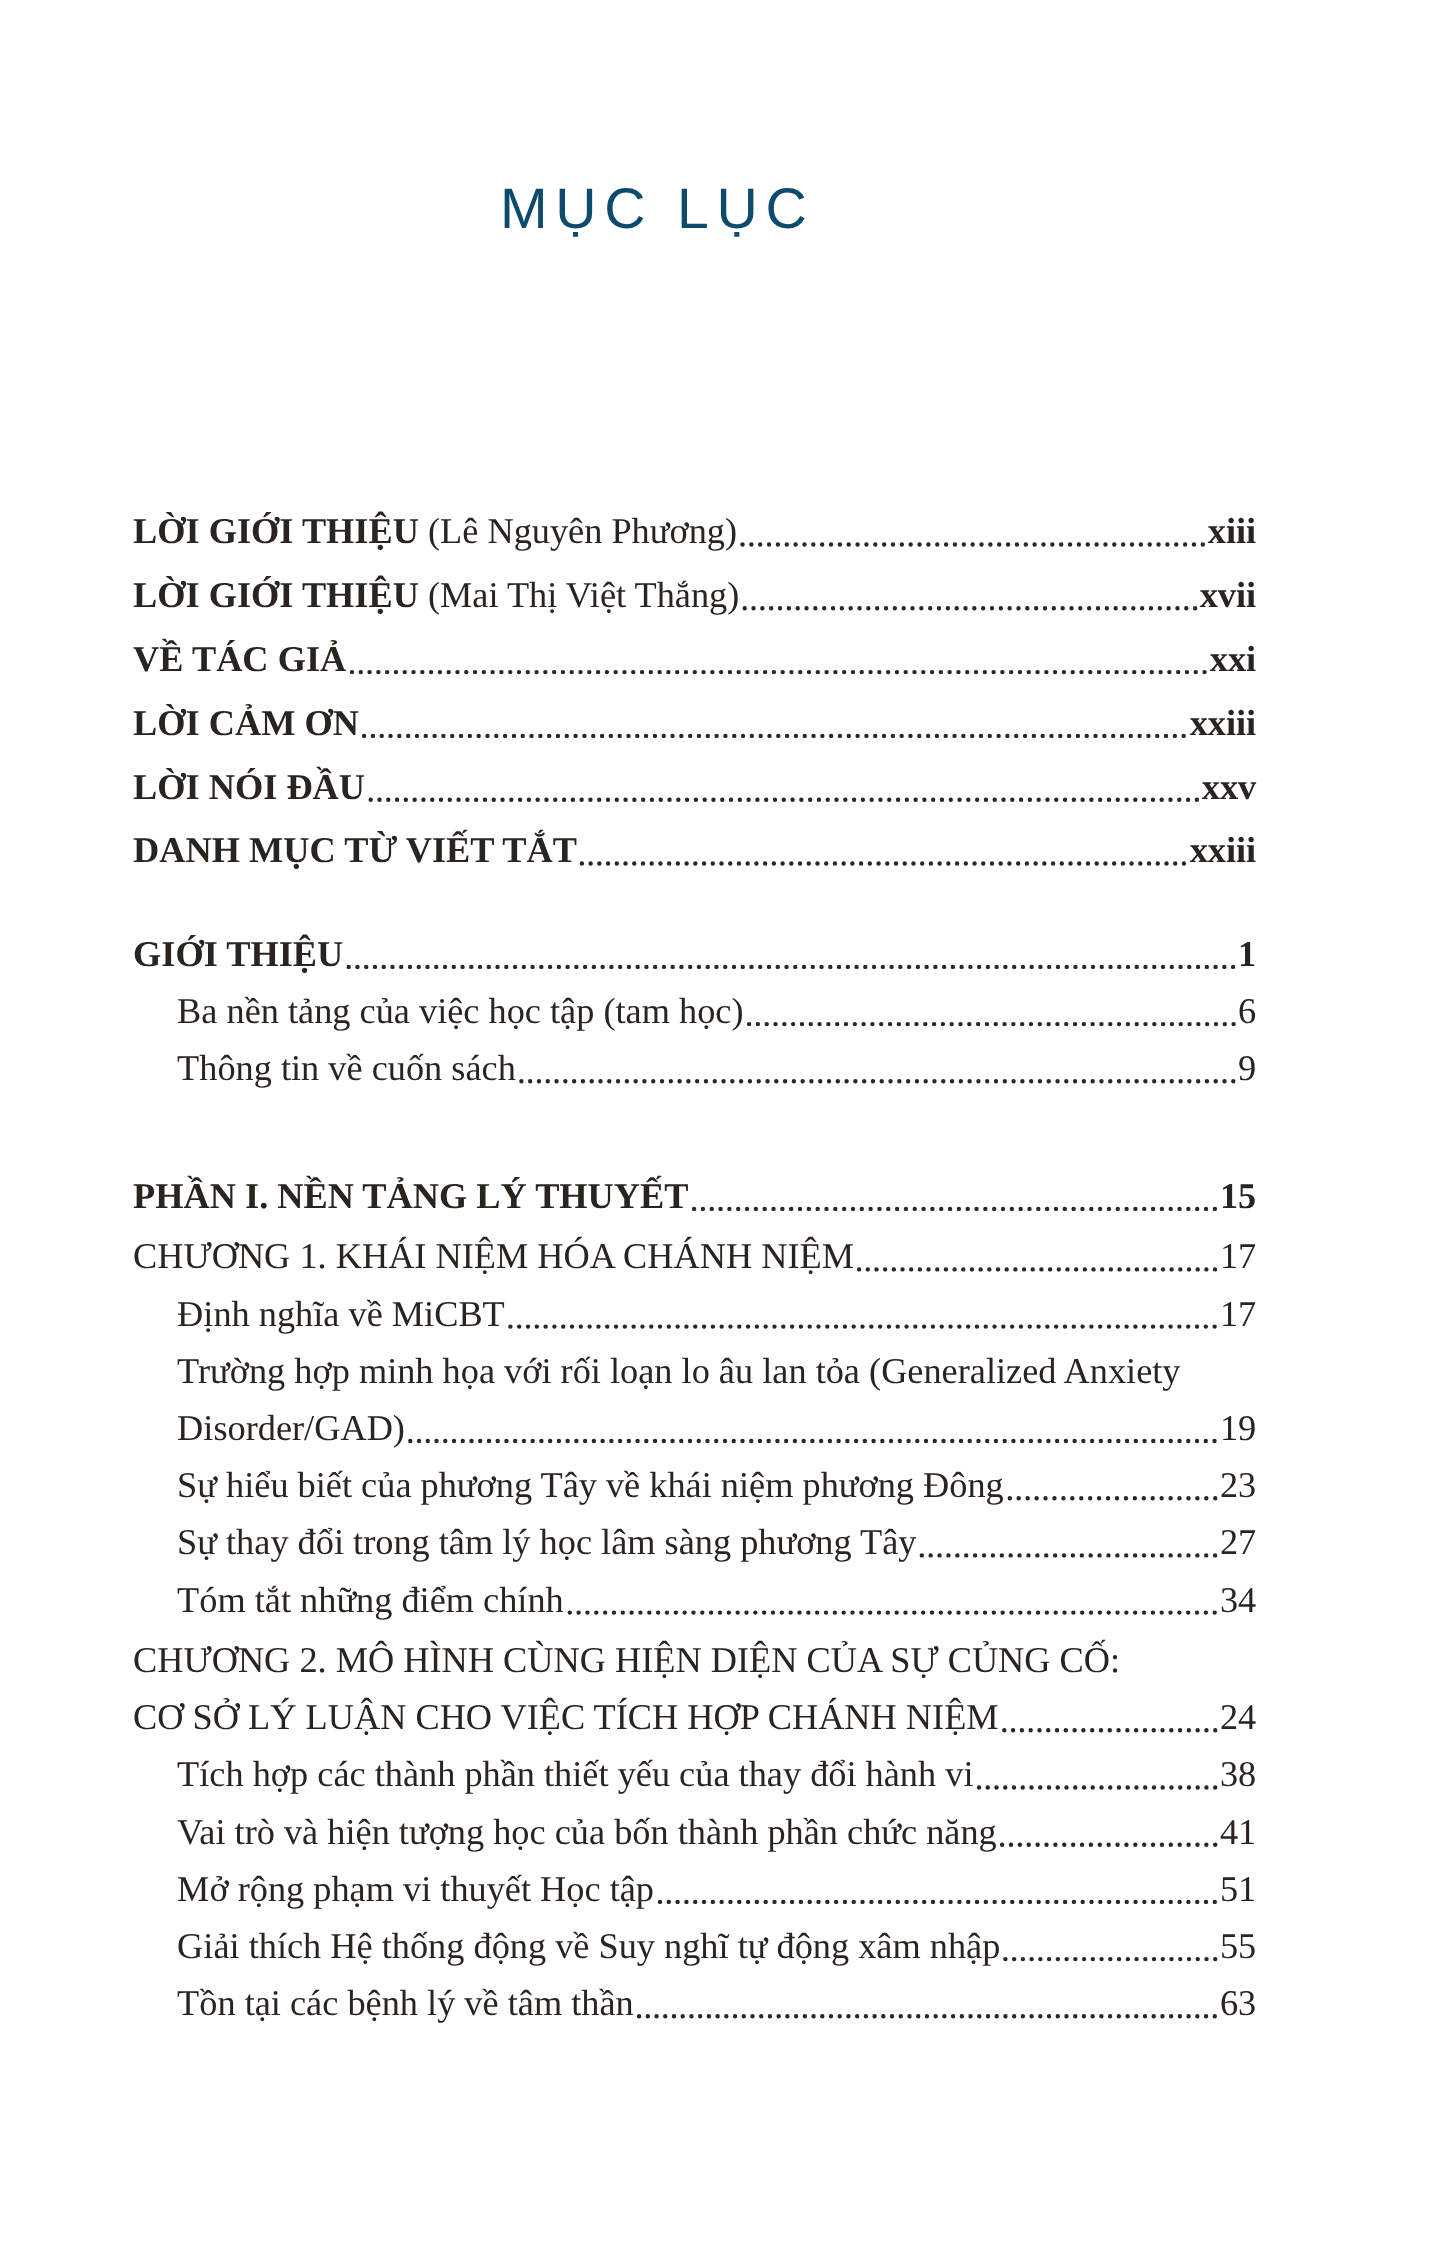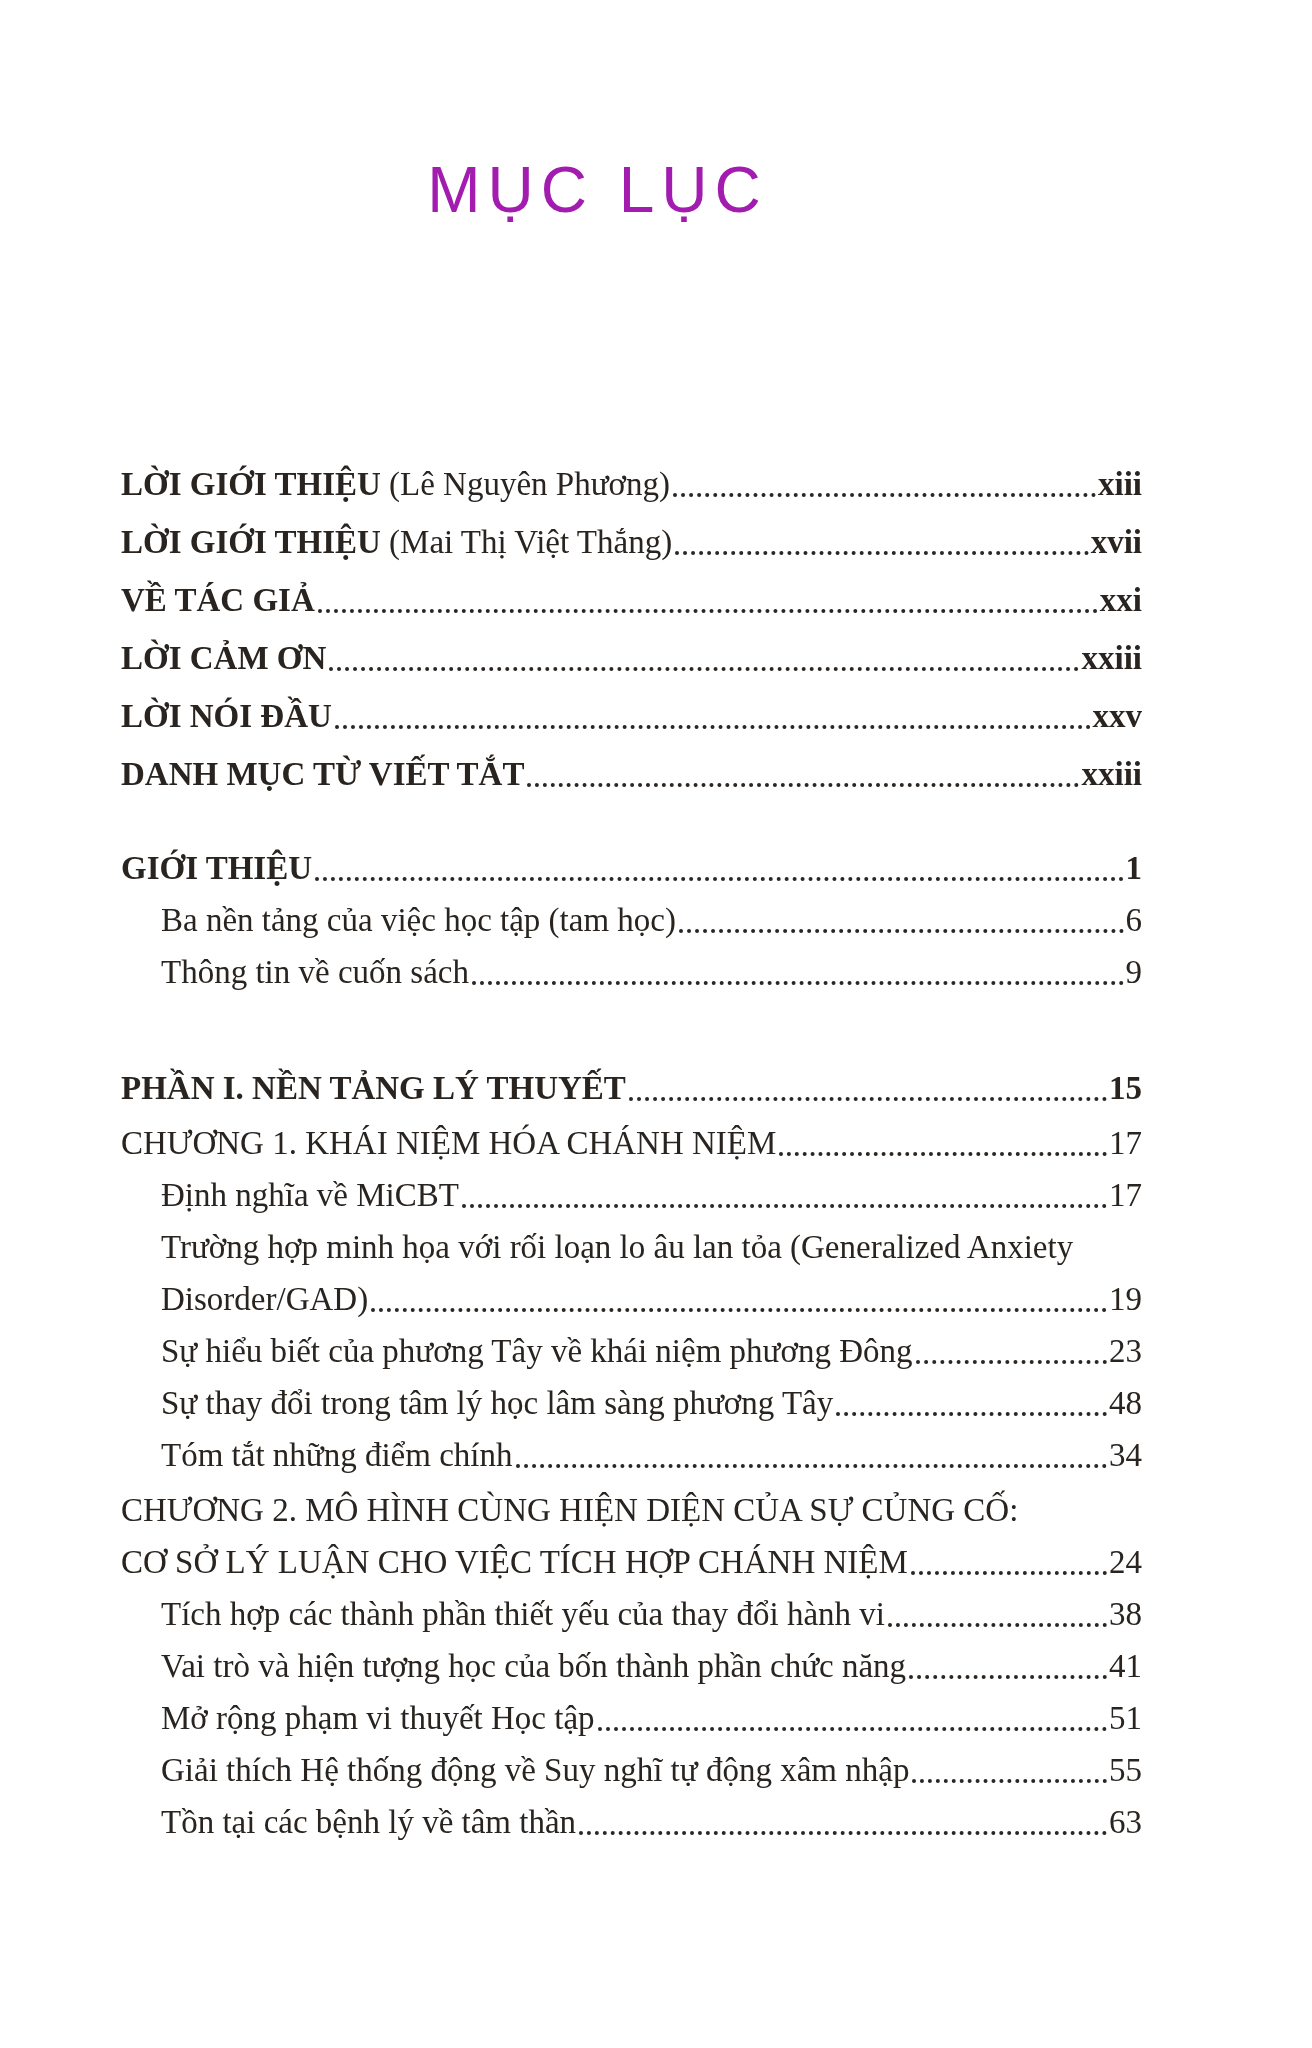--- a/index.html
+++ b/index.html
@@ -21,24 +21,24 @@
     padding: 0 170px 0 121px;
     box-sizing: border-box;
     background: #ffffff;
   }
   .title {
     margin: 155px 0 236px 0;
     text-align: center;
     transform: translateX(-34px);
     font-family: "Liberation Sans", "DejaVu Sans", sans-serif;
     font-weight: 400;
-    font-size: 64px;
+    font-size: 52px;
     line-height: 70px;
     letter-spacing: 7px;
-    color: #a21caf;
+    color: #0c4a6e;
   }
   .toc { display: block; }
   .row {
     display: flex;
     align-items: baseline;
     font-size: 33px;
     line-height: 46px;
     margin-bottom: 6px;
     white-space: nowrap;
   }
@@ -136,21 +136,21 @@
     <span class="pg">19</span>
   </div>
       <div class="row indent">
     <span class="lbl"><span class="b"></span><span class="r">Sự hiểu biết của phương Tây về khái niệm phương Đông</span></span>
     <span class="dots"></span>
     <span class="pg">23</span>
   </div>
       <div class="row indent">
     <span class="lbl"><span class="b"></span><span class="r">Sự thay đổi trong tâm lý học lâm sàng phương Tây</span></span>
     <span class="dots"></span>
-    <span class="pg">48</span>
+    <span class="pg">27</span>
   </div>
       <div class="row indent">
     <span class="lbl"><span class="b"></span><span class="r">Tóm tắt những điểm chính</span></span>
     <span class="dots"></span>
     <span class="pg">34</span>
   </div>
       <div class="row gap-sm">
     <span class="lbl"><span class="b"></span><span class="r">CHƯƠNG 2. MÔ HÌNH CÙNG HIỆN DIỆN CỦA SỰ CỦNG CỐ:</span></span>
 
   </div>

